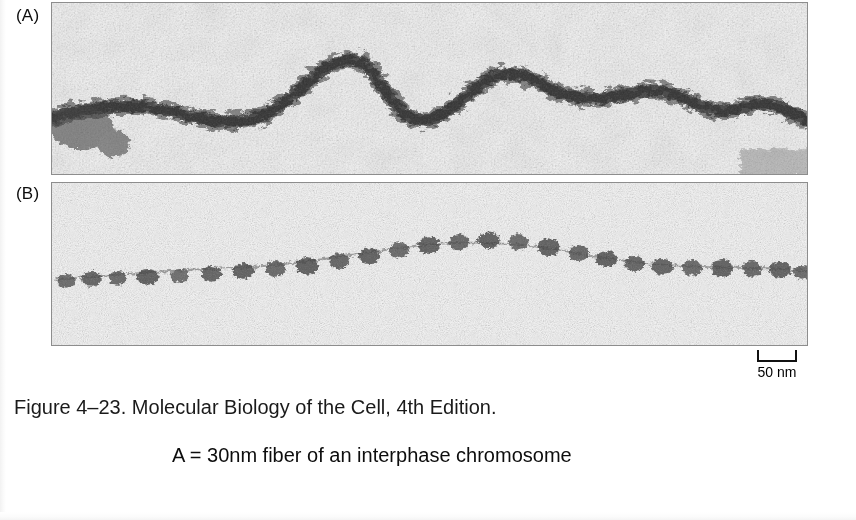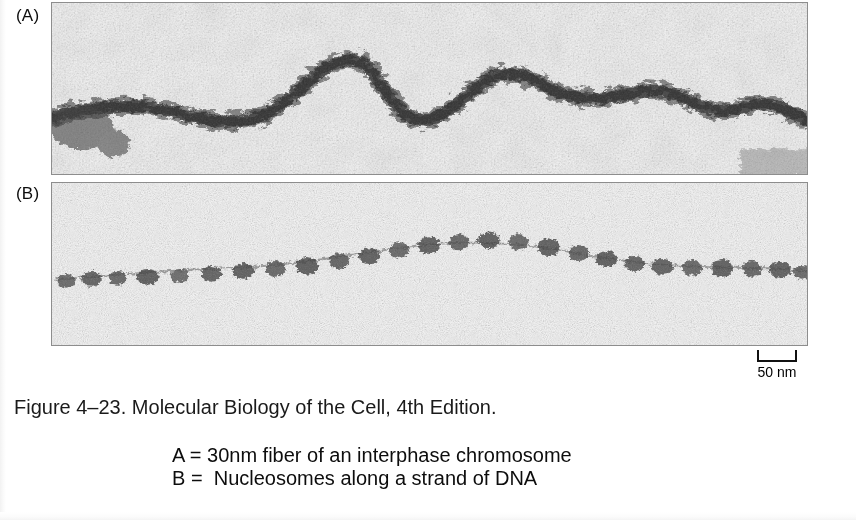--- a/index.html
+++ b/index.html
@@ -263,15 +263,14 @@
 
   <div id="scalebar-group">
     <div id="scalebar-mark"></div>
     <div id="scalebar-label">50 nm</div>
   </div>
 
   <div id="caption">Figure 4–23. Molecular Biology of the Cell, 4th Edition.</div>
 
   <div class="note-line" id="note-a">A = 30nm fiber of an interphase chromosome</div>
 
-  <div class="note-line" id="note-b">B =  Nucleosomes along a strand of DNA</div>
 
 </div>
 
 </body></html>

